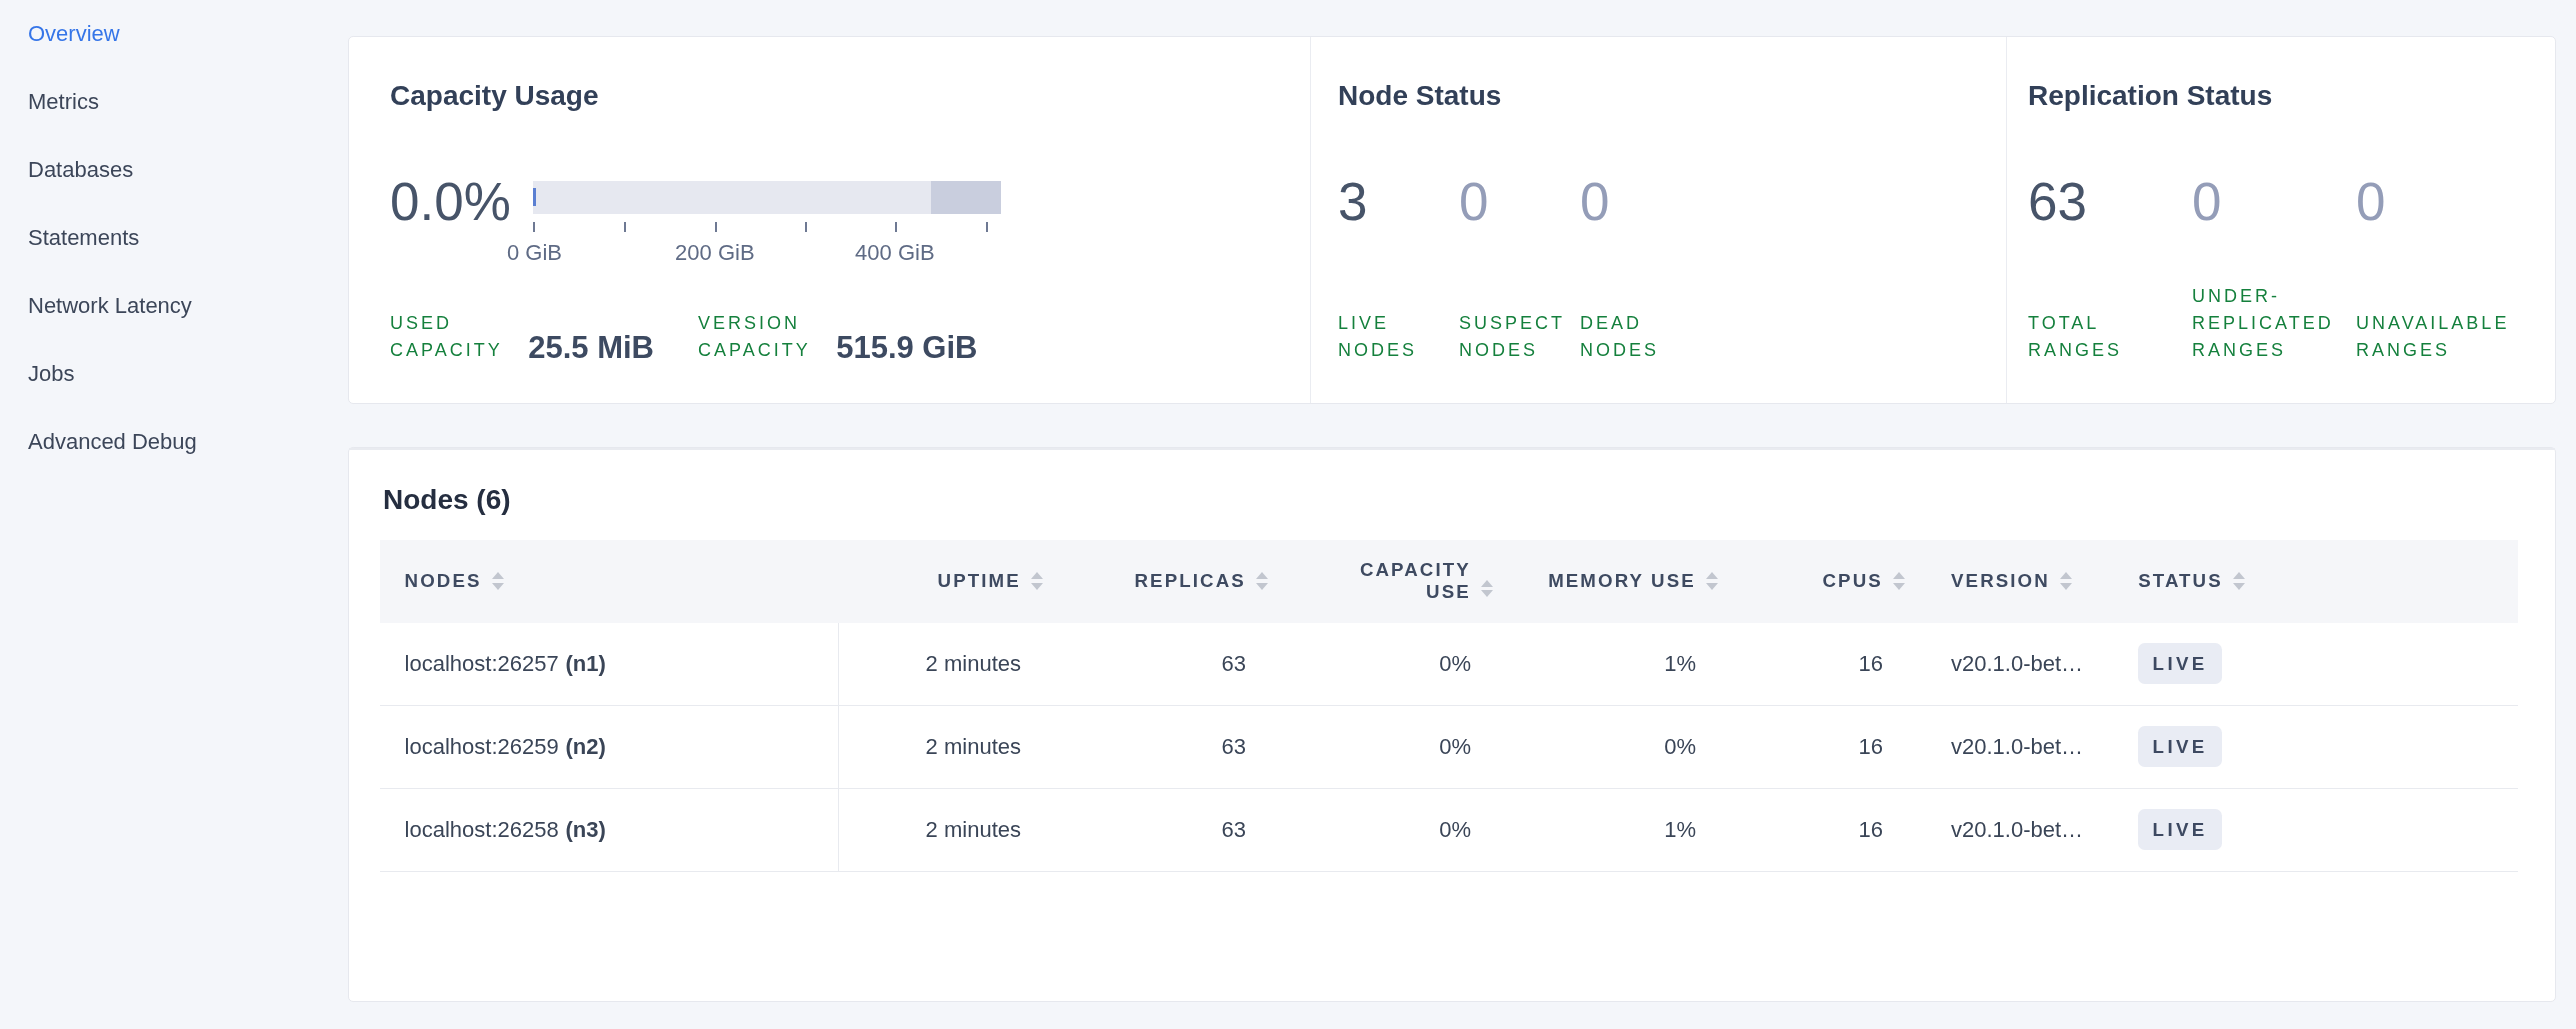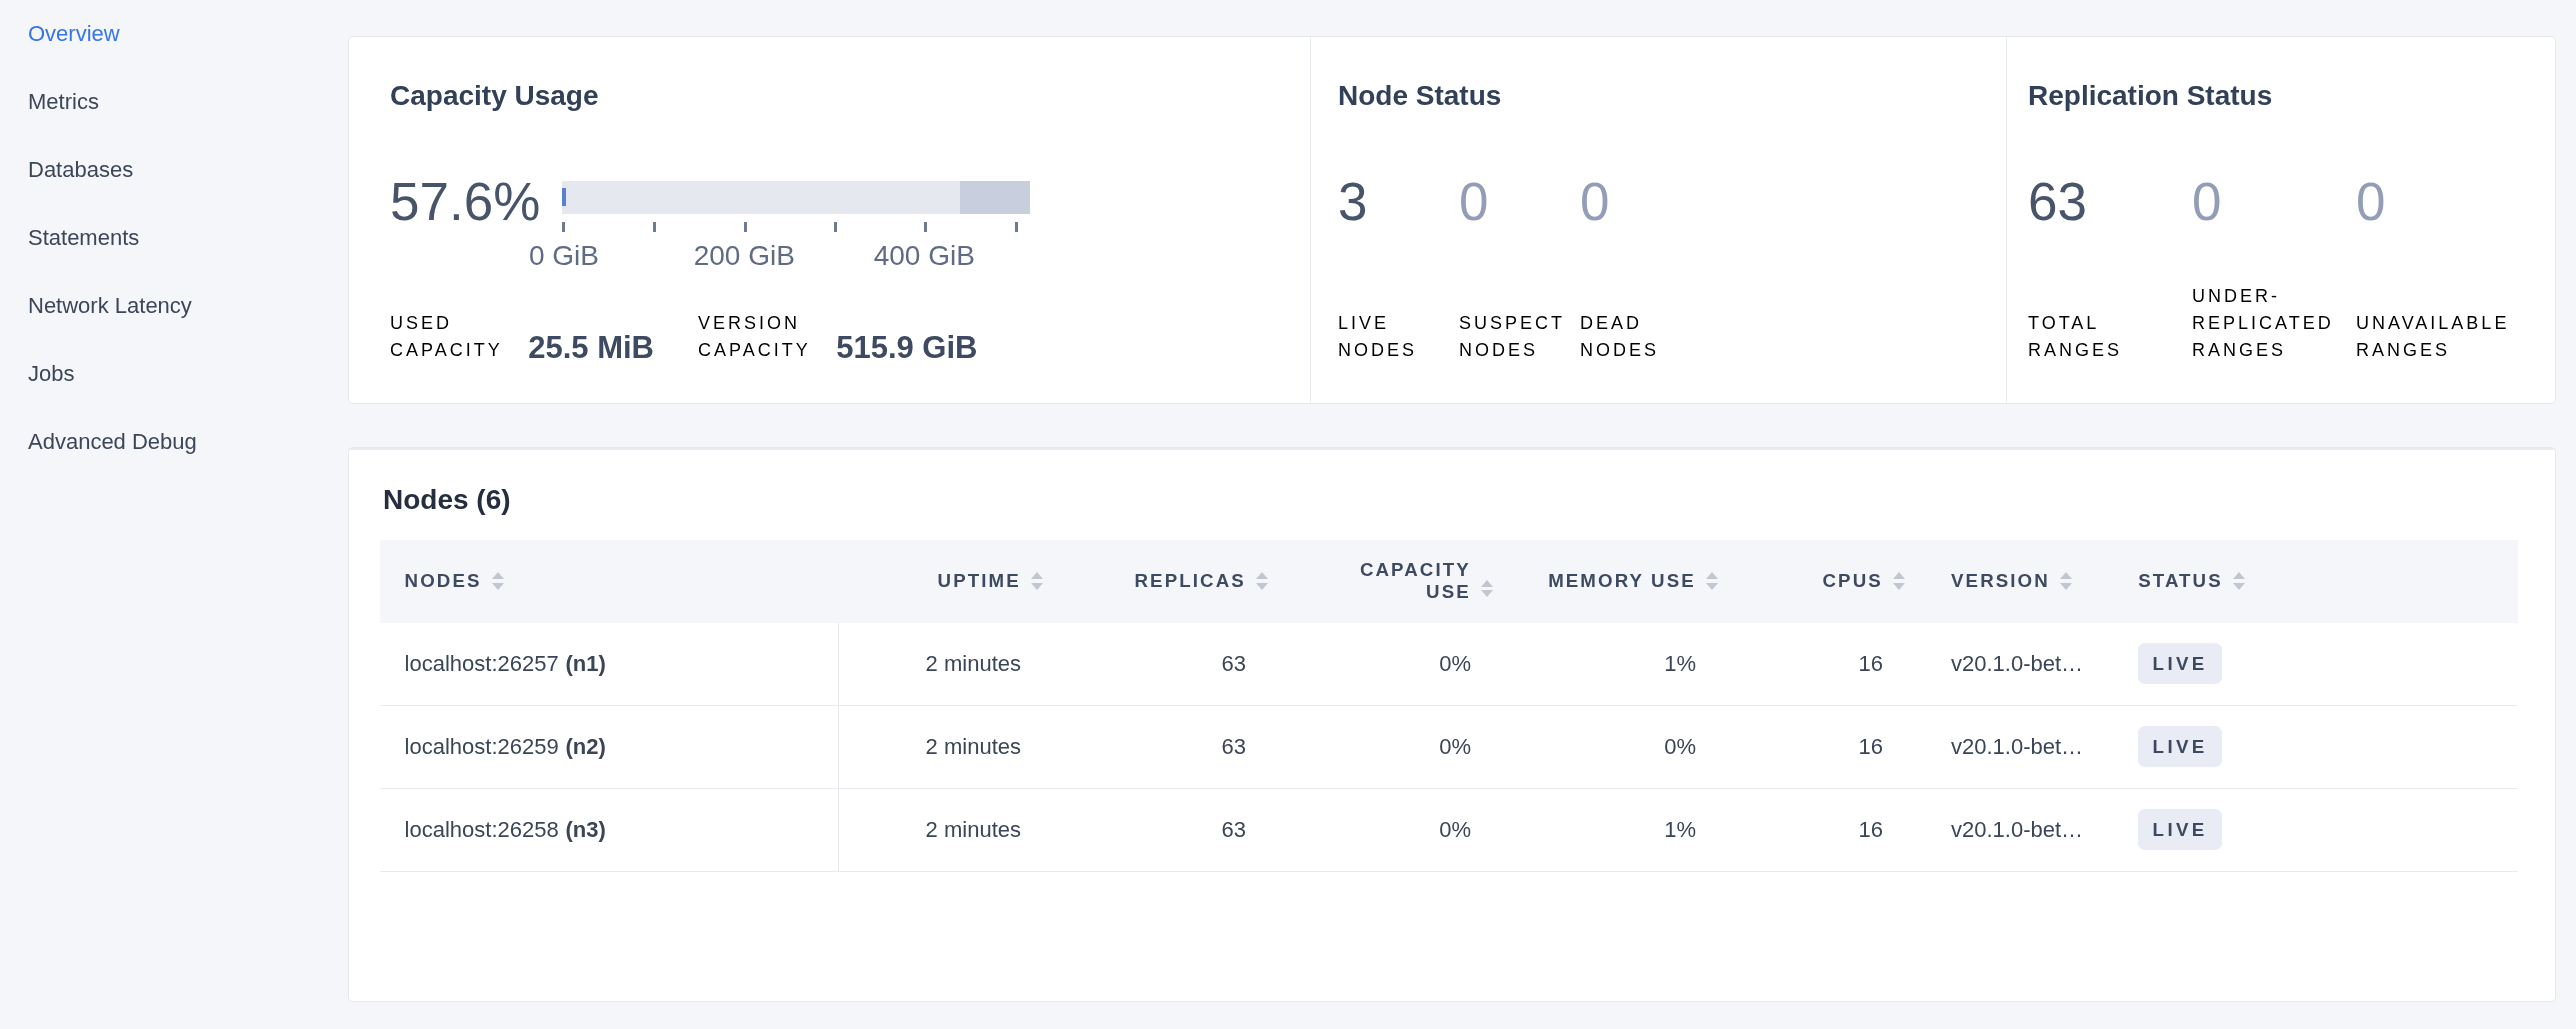--- a/index.html
+++ b/index.html
@@ -35,25 +35,25 @@
   .sec-title { font-size:28px; font-weight:bold; color:#324058; line-height:34px; }
 
   .cap-content { display:flex; margin-top:59px; }
   .cap-percent { font-size:53px; line-height:59px; color:#475469; }
   .bar-wrap { margin-left:22px; margin-top:8.5px; width:468px; }
   .bar { position:relative; height:33px; background:#e6e8f0; }
   .bar-dark { position:absolute; right:0; top:0; width:70px; height:33px; background:#c9cede; }
   .bar-used { position:absolute; left:0; top:7.6px; width:3.4px; height:18px; background:#5b7fd2; }
   .ticks { position:relative; height:10.2px; margin-top:8.5px; }
   .tick { position:absolute; top:0; width:2.5px; height:10.2px; background:#6e7993; }
-  .axis-labels { position:relative; height:25.5px; margin-top:7.6px; font-size:28px; color:#5f6b85; }
+  .axis-labels { position:relative; height:25.5px; margin-top:7.6px; font-size:22px; color:#5f6b85; }
   .axis-label { position:absolute; transform:translateX(-50%); white-space:nowrap; }
 
   .cap-stats { display:flex; margin-top:auto; margin-bottom:39px; align-items:flex-end; }
-  .caps-label { font-size:18px; letter-spacing:3px; color:#000000; line-height:27px; }
+  .caps-label { font-size:18px; letter-spacing:3px; color:#15803d; line-height:27px; }
   .stat-value { font-size:31px; font-weight:bold; color:#3d4a61; line-height:32px; margin-left:25.5px; }
   .cap-stats .gap { margin-left:44px; }
 
   .stat-row { display:flex; margin-top:59px; }
   .stat-label-row { display:flex; margin-top:auto; margin-bottom:39px; align-items:flex-end; }
   .stat-col-n { width:121px; }
   .stat-col-r { width:164px; }
   .big-num { font-size:53px; line-height:59px; color:#475469; }
   .big-num.muted { color:#949db8; }
 
@@ -116,21 +116,21 @@
   <div class="side-item">Advanced Debug</div>
 </nav>
 
 <div class="main">
 
   <section class="card summary">
 
     <div class="section sec-capacity">
       <div class="sec-title">Capacity Usage</div>
       <div class="cap-content">
-        <div class="cap-percent">57.6%</div>
+        <div class="cap-percent">0.0%</div>
         <div class="bar-wrap">
           <div class="bar">
             <div class="bar-dark"></div>
             <div class="bar-used"></div>
           </div>
           <div class="ticks">
             <div class="tick" style="left:0;"></div>
             <div class="tick" style="left:91px;"></div>
             <div class="tick" style="left:182px;"></div>
             <div class="tick" style="left:272px;"></div>

